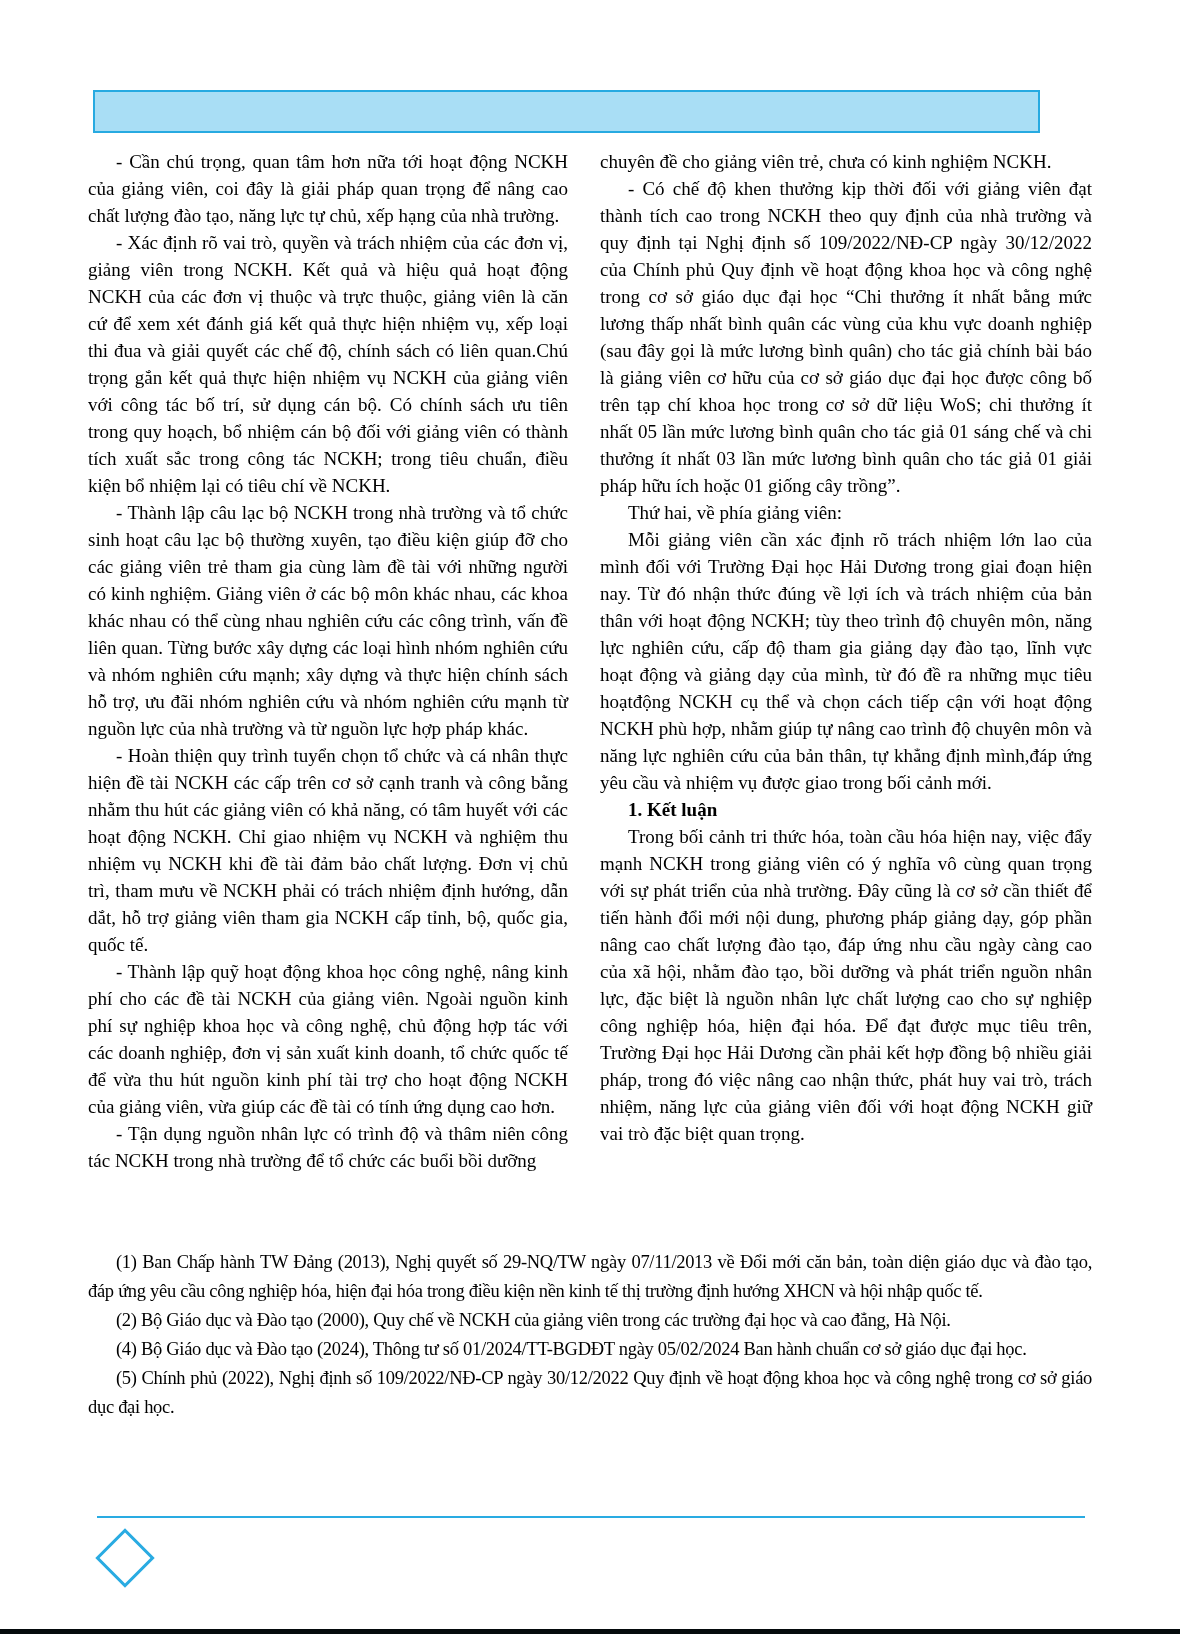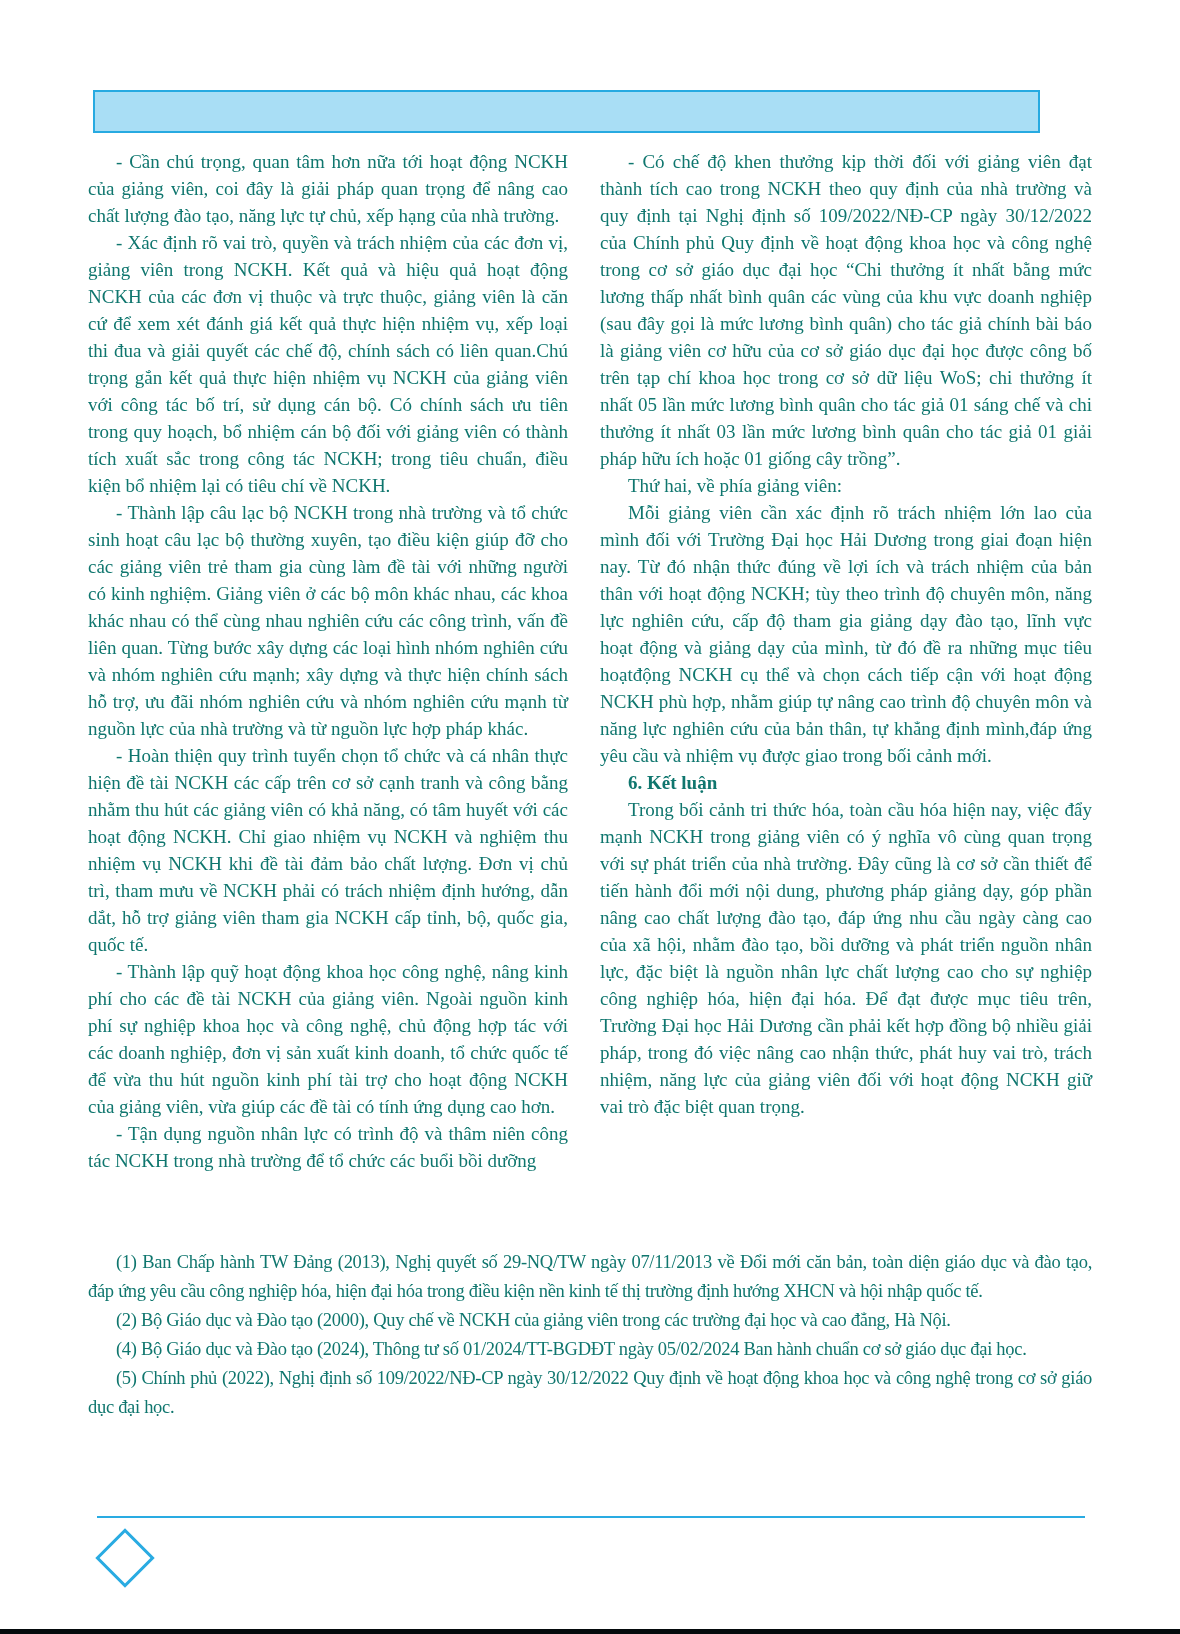--- a/index.html
+++ b/index.html
@@ -3,21 +3,21 @@
 <meta charset="utf-8">
 <style>
   html, body { margin: 0; padding: 0; background: #ffffff; }
   .page {
     position: relative;
     width: 1180px;
     height: 1634px;
     background: #ffffff;
     overflow: hidden;
     font-family: "Liberation Serif", serif;
-    color: #0f766e;
+    color: #000000;
   }
   .header-band {
     position: absolute;
     left: 93px; top: 90px;
     width: 943px; height: 39px;
     background: #a9def5;
     border: 2px solid #27aae1;
   }
   .col {
     position: absolute;
@@ -81,24 +81,25 @@
   <div class="col col-left">
       <p>- Cần chú trọng, quan tâm hơn nữa tới hoạt động NCKH của giảng viên, coi đây là giải pháp quan trọng để nâng cao chất lượng đào tạo, năng lực tự chủ, xếp hạng của nhà trường.</p>
       <p>- Xác định rõ vai trò, quyền và trách nhiệm của các đơn vị, giảng viên trong NCKH. Kết quả và hiệu quả hoạt động NCKH của các đơn vị thuộc và trực thuộc, giảng viên là căn cứ để xem xét đánh giá kết quả thực hiện nhiệm vụ, xếp loại thi đua và giải quyết các chế độ, chính sách có liên quan.Chú trọng gắn kết quả thực hiện nhiệm vụ NCKH của giảng viên với công tác bố trí, sử dụng cán bộ. Có chính sách ưu tiên trong quy hoạch, bổ nhiệm cán bộ đối với giảng viên có thành tích xuất sắc trong công tác NCKH; trong tiêu chuẩn, điều kiện bổ nhiệm lại có tiêu chí về NCKH.</p>
       <p>- Thành lập câu lạc bộ NCKH trong nhà trường và tổ chức sinh hoạt câu lạc bộ thường xuyên, tạo điều kiện giúp đỡ cho các giảng viên trẻ tham gia cùng làm đề tài với những người có kinh nghiệm. Giảng viên ở các bộ môn khác nhau, các khoa khác nhau có thể cùng nhau nghiên cứu các công trình, vấn đề liên quan. Từng bước xây dựng các loại hình nhóm nghiên cứu và nhóm nghiên cứu mạnh; xây dựng và thực hiện chính sách hỗ trợ, ưu đãi nhóm nghiên cứu và nhóm nghiên cứu mạnh từ nguồn lực của nhà trường và từ nguồn lực hợp pháp khác.</p>
       <p>- Hoàn thiện quy trình tuyển chọn tổ chức và cá nhân thực hiện đề tài NCKH các cấp trên cơ sở cạnh tranh và công bằng nhằm thu hút các giảng viên có khả năng, có tâm huyết với các hoạt động NCKH. Chỉ giao nhiệm vụ NCKH và nghiệm thu nhiệm vụ NCKH khi đề tài đảm bảo chất lượng. Đơn vị chủ trì, tham mưu về NCKH phải có trách nhiệm định hướng, dẫn dắt, hỗ trợ giảng viên tham gia NCKH cấp tỉnh, bộ, quốc gia, quốc tế.</p>
       <p>- Thành lập quỹ hoạt động khoa học công nghệ, nâng kinh phí cho các đề tài NCKH của giảng viên. Ngoài nguồn kinh phí sự nghiệp khoa học và công nghệ, chủ động hợp tác với các doanh nghiệp, đơn vị sản xuất kinh doanh, tổ chức quốc tế để vừa thu hút nguồn kinh phí tài trợ cho hoạt động NCKH của giảng viên, vừa giúp các đề tài có tính ứng dụng cao hơn.</p>
       <p>- Tận dụng nguồn nhân lực có trình độ và thâm niên công tác NCKH trong nhà trường để tổ chức các buổi bồi dưỡng</p>
     </div>
 
   <div class="col col-right">
+      <p class="noindent">chuyên đề cho giảng viên trẻ, chưa có kinh nghiệm NCKH.</p>
       <p>- Có chế độ khen thưởng kịp thời đối với giảng viên đạt thành tích cao trong NCKH theo quy định của nhà trường và quy định tại Nghị định số 109/2022/NĐ-CP ngày 30/12/2022 của Chính phủ Quy định về hoạt động khoa học và công nghệ trong cơ sở giáo dục đại học “Chi thưởng ít nhất bằng mức lương thấp nhất bình quân các vùng của khu vực doanh nghiệp (sau đây gọi là mức lương bình quân) cho tác giả chính bài báo là giảng viên cơ hữu của cơ sở giáo dục đại học được công bố trên tạp chí khoa học trong cơ sở dữ liệu WoS; chi thưởng ít nhất 05 lần mức lương bình quân cho tác giả 01 sáng chế và chi thưởng ít nhất 03 lần mức lương bình quân cho tác giả 01 giải pháp hữu ích hoặc 01 giống cây trồng”.</p>
       <p class="italic">Thứ hai, về phía giảng viên:</p>
       <p>Mỗi giảng viên cần xác định rõ trách nhiệm lớn lao của mình đối với Trường Đại học Hải Dương trong giai đoạn hiện nay. Từ đó nhận thức đúng về lợi ích và trách nhiệm của bản thân với hoạt động NCKH; tùy theo trình độ chuyên môn, năng lực nghiên cứu, cấp độ tham gia giảng dạy đào tạo, lĩnh vực hoạt động và giảng dạy của mình, từ đó đề ra những mục tiêu hoạtđộng NCKH cụ thể và chọn cách tiếp cận với hoạt động NCKH phù hợp, nhằm giúp tự nâng cao trình độ chuyên môn và năng lực nghiên cứu của bản thân, tự khẳng định mình,đáp ứng yêu cầu và nhiệm vụ được giao trong bối cảnh mới.</p>
-      <p class="bold">6. Kết luận</p>
+      <p class="bold">1. Kết luận</p>
       <p>Trong bối cảnh tri thức hóa, toàn cầu hóa hiện nay, việc đẩy mạnh NCKH trong giảng viên có ý nghĩa vô cùng quan trọng với sự phát triển của nhà trường. Đây cũng là cơ sở cần thiết để tiến hành đổi mới nội dung, phương pháp giảng dạy, góp phần nâng cao chất lượng đào tạo, đáp ứng nhu cầu ngày càng cao của xã hội, nhằm đào tạo, bồi dưỡng và phát triển nguồn nhân lực, đặc biệt là nguồn nhân lực chất lượng cao cho sự nghiệp công nghiệp hóa, hiện đại hóa. Để đạt được mục tiêu trên, Trường Đại học Hải Dương cần phải kết hợp đồng bộ nhiều giải pháp, trong đó việc nâng cao nhận thức, phát huy vai trò, trách nhiệm, năng lực của giảng viên đối với hoạt động NCKH giữ vai trò đặc biệt quan trọng.</p>
     </div>
 
 
   <div class="refs">
       <p>(1) Ban Chấp hành TW Đảng (2013), Nghị quyết số 29-NQ/TW ngày 07/11/2013 về Đổi mới căn bản, toàn diện giáo dục và đào tạo, đáp ứng yêu cầu công nghiệp hóa, hiện đại hóa trong điều kiện nền kinh tế thị trường định hướng XHCN và hội nhập quốc tế.</p>
       <p>(2) Bộ Giáo dục và Đào tạo (2000), Quy chế về NCKH của giảng viên trong các trường đại học và cao đẳng, Hà Nội.</p>
       <p>(4) Bộ Giáo dục và Đào tạo (2024), Thông tư số 01/2024/TT-BGDĐT ngày 05/02/2024  Ban hành chuẩn cơ sở giáo dục đại học.</p>
       <p>(5) Chính phủ (2022), Nghị định số 109/2022/NĐ-CP ngày 30/12/2022 Quy định về hoạt động khoa học và công nghệ trong cơ sở giáo dục đại học.</p>
     </div>

